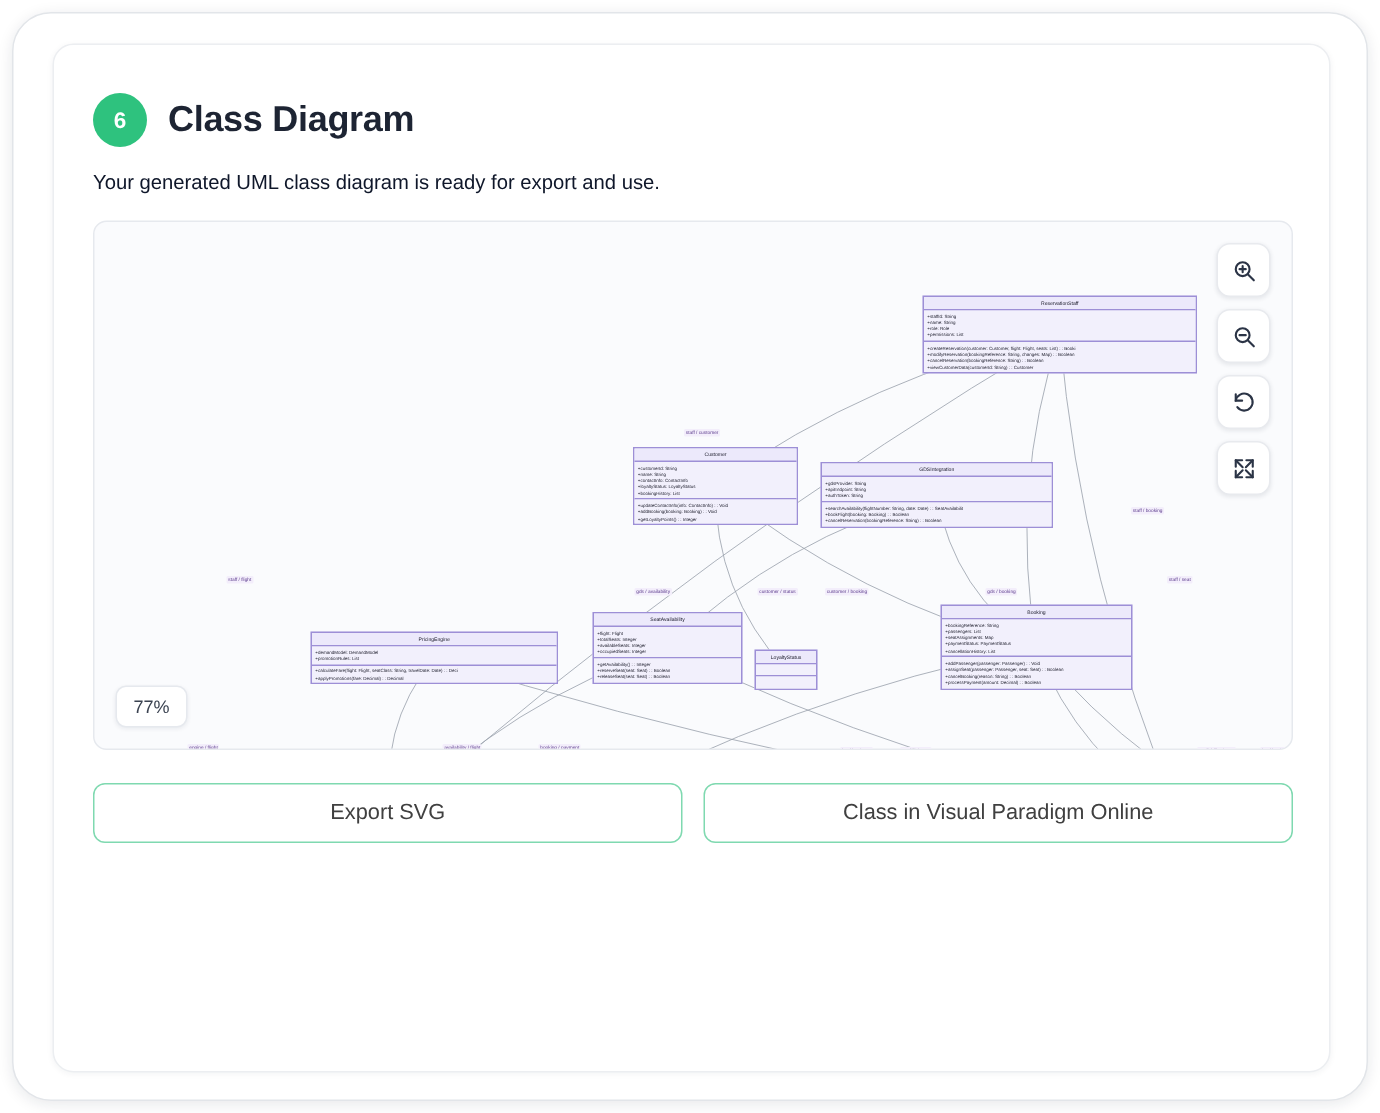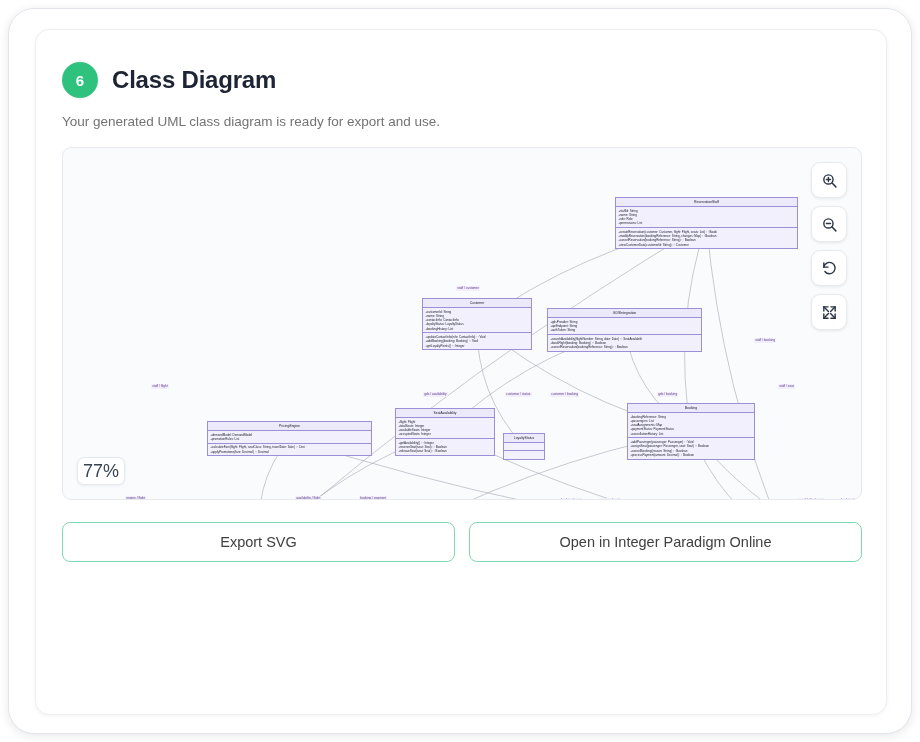--- a/index.html
+++ b/index.html
@@ -53,21 +53,21 @@
   .page-title {
     font-size: 24px;
     font-weight: bold;
     color: #1d2433;
     letter-spacing: -0.2px;
   }
   .subtitle {
     position: absolute;
     left: 26px; top: 84px;
     font-size: 13.5px;
-    color: #737373;
+    color: #0f172a;
   }
 
   
   .canvas {
     position: absolute;
     left: 26px; top: 117px;
     width: 800px; height: 353px;
     background: #fafbfd;
     border: 1px solid #e6e9ee;
     border-radius: 9px;
@@ -141,21 +141,21 @@
 
   
   .zoom-badge {
     position: absolute;
     left: 14px; bottom: 14px;
     min-width: 48px; height: 28px;
     background: #ffffff;
     border: 1px solid #e6e9ee;
     border-radius: 7px;
     display: flex; align-items: center; justify-content: center;
-    font-size: 18px;
+    font-size: 12px;
     color: #3b4351;
     box-shadow: 0 1px 3px rgba(20,30,50,0.07);
   }
 
   
   .actions {
     position: absolute;
     left: 26px; top: 492px;
     width: 800px;
     display: flex; gap: 14px;
@@ -354,18 +354,18 @@
                 <line x1="20" y1="20" x2="13.5" y2="13.5"></line>
             </svg>
           </div>
         </div>
 
         <div class="zoom-badge">77%</div>
       </div>
 
       <div class="actions">
         <div class="action-btn">Export SVG</div>
-        <div class="action-btn">Open in Integer Paradigm Online</div>
+        <div class="action-btn">Class in Visual Paradigm Online</div>
       </div>
 
     </div>
   </div>
 </div>
 
 </body></html>

